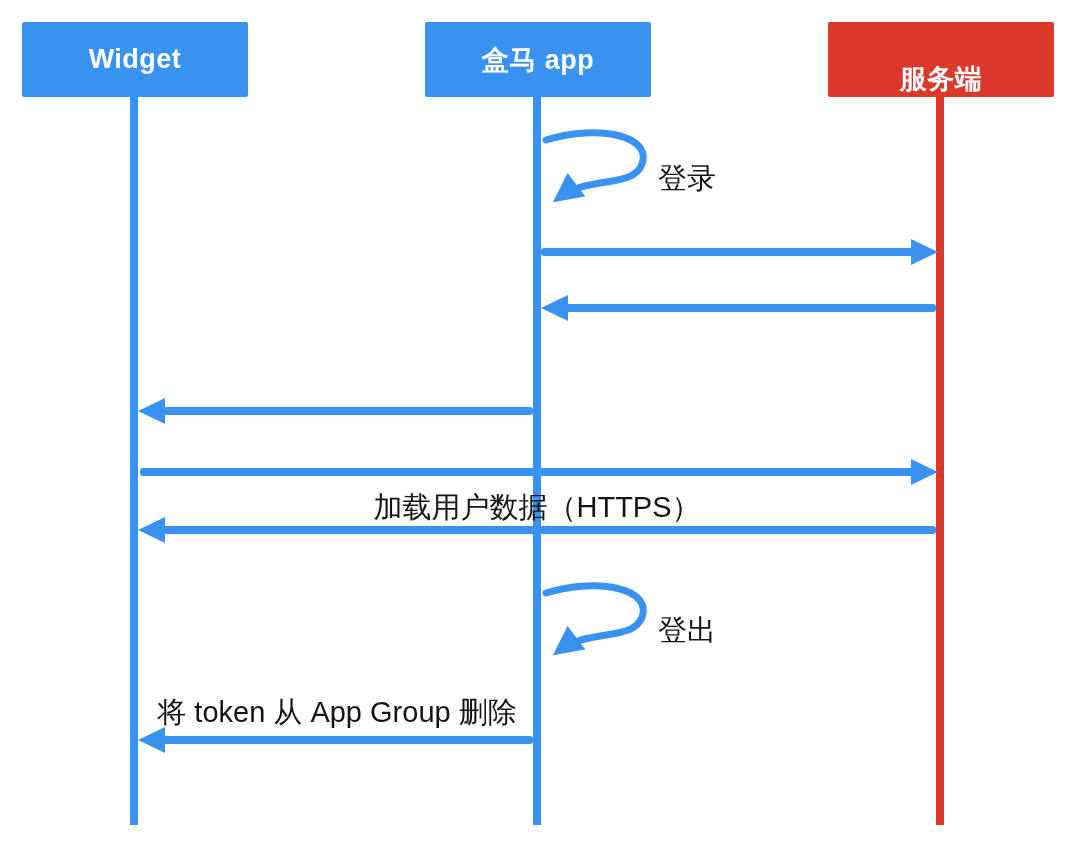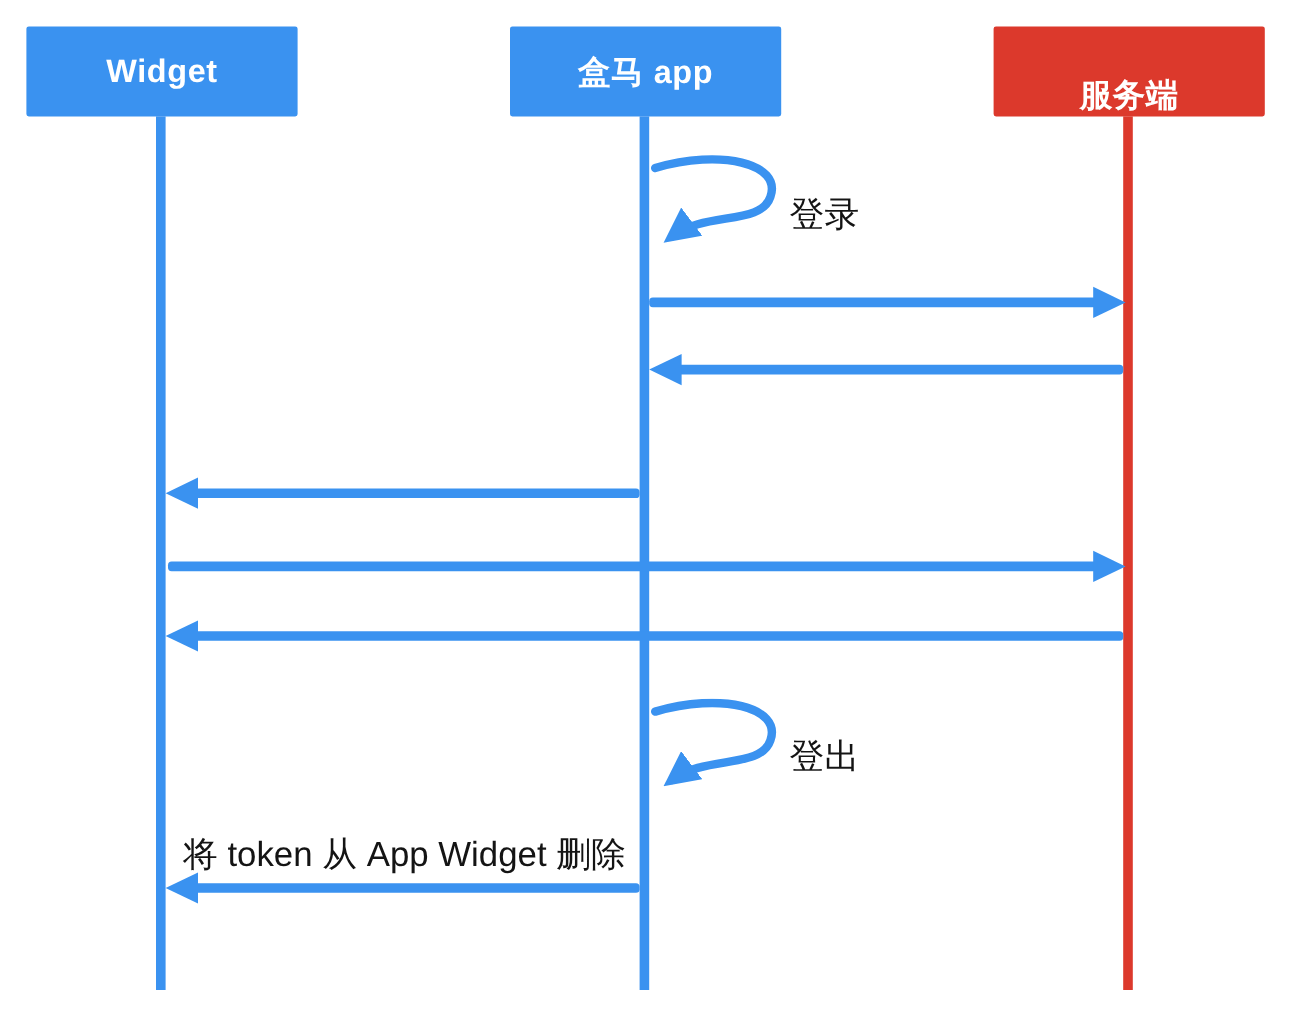--- a/index.html
+++ b/index.html
@@ -90,34 +90,35 @@
 
   <div class="arrow head-on-left" style="left:140px;top:398px;width:393px;">
     <div class="line"></div>
     <div class="head head-left"></div>
   </div>
 
   <div class="arrow head-on-right" style="left:140px;top:459px;width:796px;">
     <div class="line"></div>
     <div class="head head-right"></div>
   </div>
+  <div class="msg-label" style="left:337px;top:488px;width:400px;">加载用户数据（HTTPS）</div>
   <div class="arrow head-on-left" style="left:140px;top:517px;width:796px;">
     <div class="line"></div>
     <div class="head head-left"></div>
   </div>
 
   <svg class="selfloop" style="left:538px;top:582px;" width="130" height="92" viewBox="0 0 130 92">
     <defs>
       <marker id="ah2" viewBox="0 0 10 10" refX="7" refY="5" markerWidth="4.2" markerHeight="4.2" orient="auto">
         <path d="M0,0 L10,5 L0,10 z" fill="#3a92f0"></path>
       </marker>
     </defs>
     <path d="M 8,11 C 62,-5 114,7 104,35 C 96,59 50,47 22,68" fill="none" stroke="#3a92f0" stroke-width="7" stroke-linecap="round" marker-end="url(#ah2)"></path>
   </svg>
   <div class="msg-label" style="left:658px;top:611px;">登出</div>
 
-  <div class="msg-label" style="left:117px;top:693px;width:440px;">将 token 从 App Widget 删除</div>
+  <div class="msg-label" style="left:117px;top:693px;width:440px;">将 token 从 App Group 删除</div>
   <div class="arrow head-on-left" style="left:140px;top:727px;width:393px;">
     <div class="line"></div>
     <div class="head head-left"></div>
   </div>
 
 </div>
 
 </body></html>

